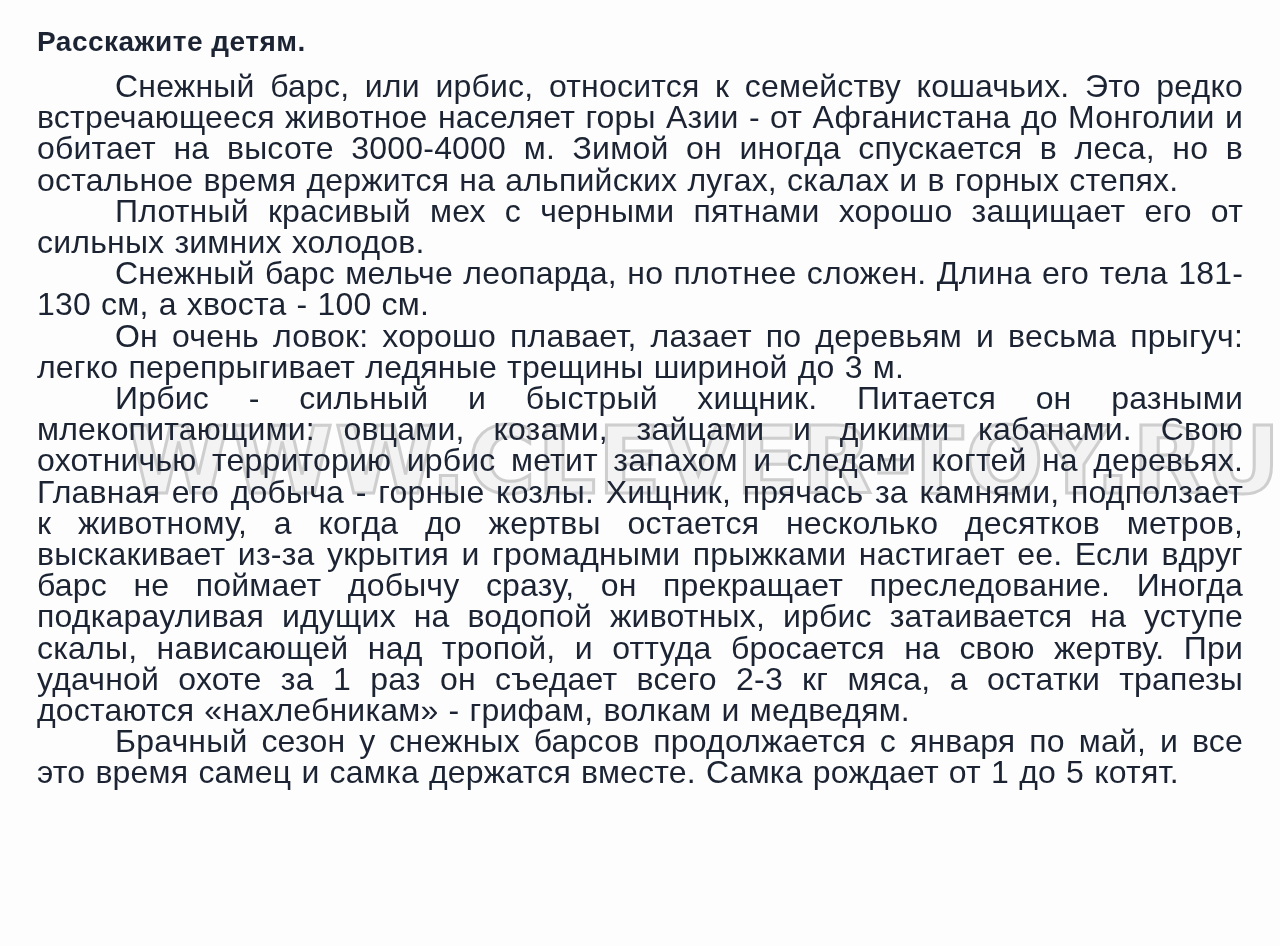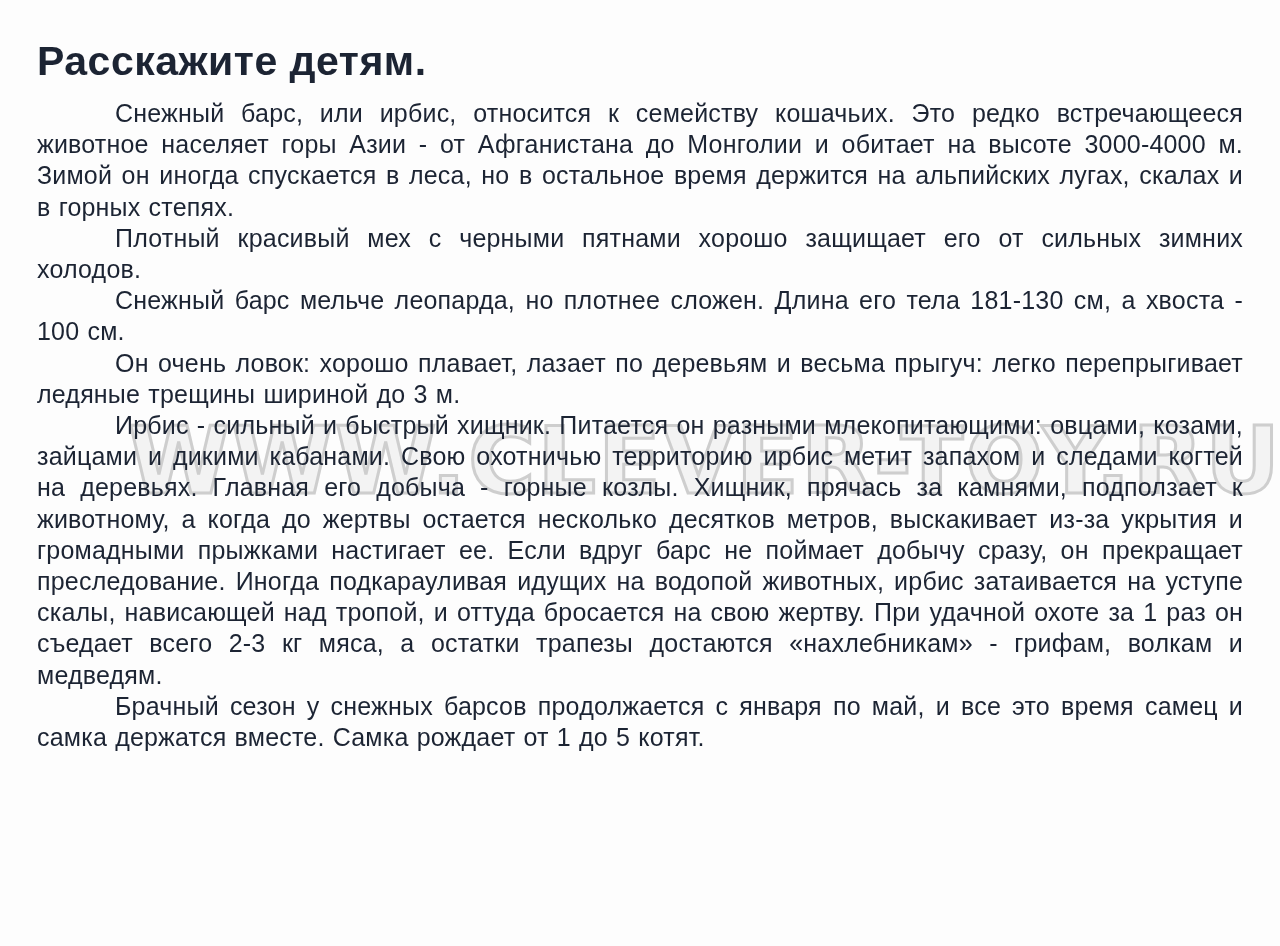--- a/index.html
+++ b/index.html
@@ -37,29 +37,28 @@
     user-select: none;
   }
 
   .content {
     position: relative;
     z-index: 1;
     padding: 26px 37px 0 37px;
   }
 
   .doc-title {
-    font-size: 41px;
+    font-size: 28px;
     font-weight: 600;
     letter-spacing: 0.5px;
     margin-bottom: 13px;
-    margin-top: 12px;
   }
 
   .content p {
-    font-size: 25px;
+    font-size: 32px;
     line-height: 31.2px;
     text-align: justify;
     text-indent: 78px;
     letter-spacing: 0.2px;
     word-spacing: 1px;
   }
 
   .stamp-float {
     float: right;
     width: 352px;

